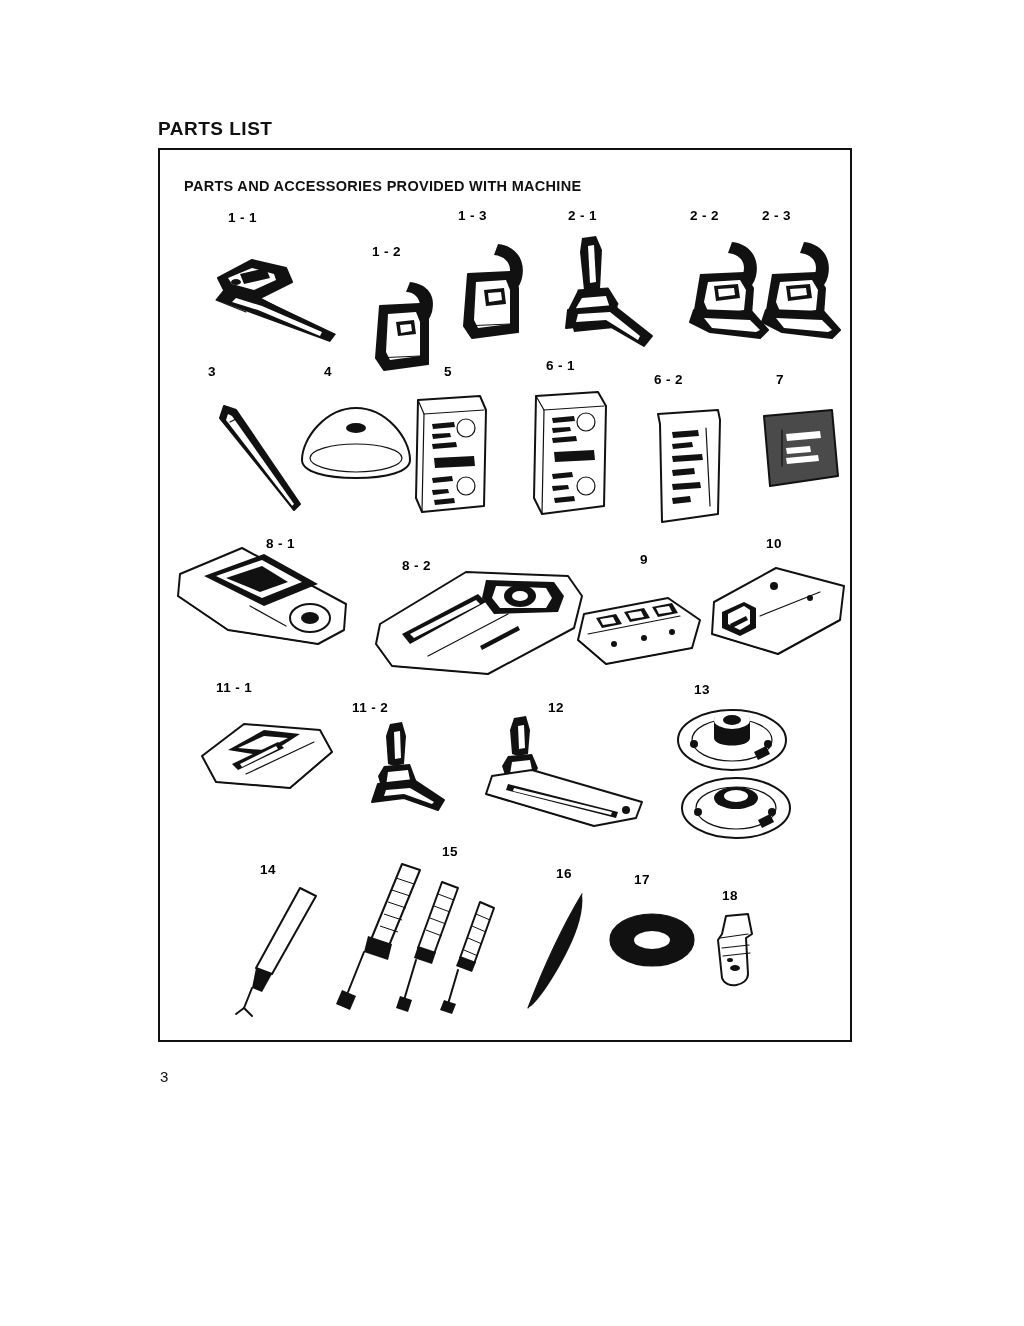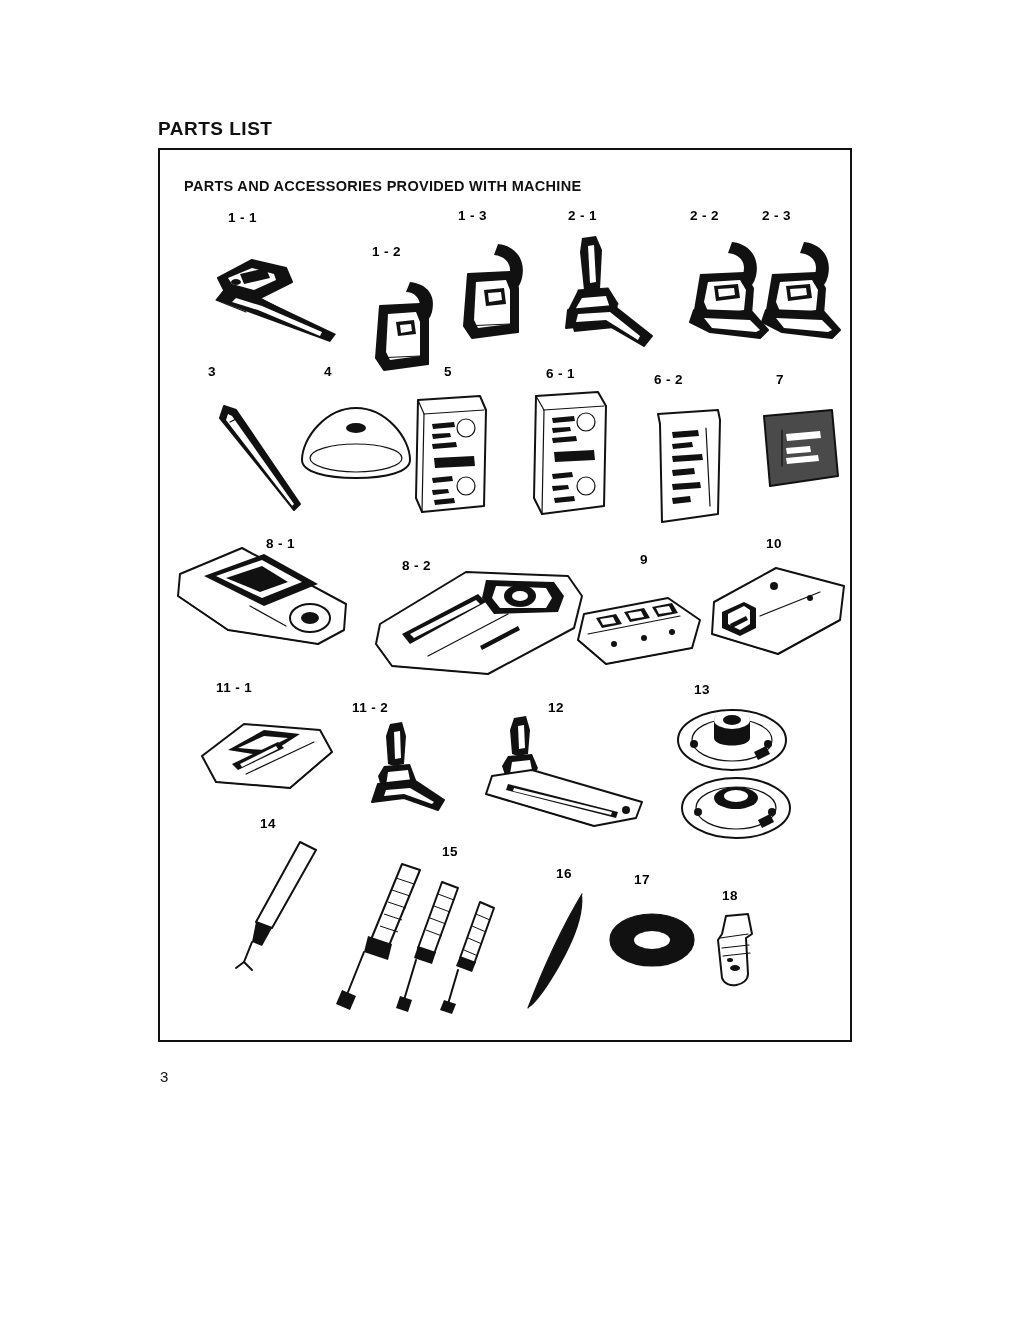--- a/index.html
+++ b/index.html
@@ -250,21 +250,21 @@
         <path class="ink-fill" d="M28 54 L52 52 L53 57 L29 59 Z"></path>
         <path class="ink-fill" d="M30 68 L70 66 L71 76 L31 78 Z"></path>
         <path class="ink-fill" d="M28 88 L48 86 L49 91 L29 93 Z"></path>
         <path class="ink-fill" d="M28 100 L44 99 L45 103 L29 105 Z"></path>
         <path class="ink-fill" d="M30 110 L50 108 L51 113 L31 115 Z"></path>
       </svg>
     </div>
   </div>
 
   <div class="item" style="left:522px; top:358px; width:110px; height:165px;">
-    <div class="item-label" style="left:24px; top:8px;">6 - 1</div>
+    <div class="item-label" style="left:24px; top:0;">6 - 1</div>
     <div class="art" style="left:0; top:30px;">
       <svg width="110" height="135" viewBox="0 0 110 135">
         <path class="ink-white" d="M14 8 L76 4 L84 18 L82 118 L20 126 L12 110 Z"></path>
         <path class="ink-stroke" d="M14 8 L76 4 L84 18 L82 118 L20 126 L12 110 Z"></path>
         <path class="ink-stroke-thin" d="M14 8 L22 22 L82 18"></path>
         <path class="ink-stroke-thin" d="M22 22 L20 126"></path>
         <circle class="ink-stroke-thin" cx="64" cy="34" r="9"></circle>
         <circle class="ink-stroke-thin" cx="64" cy="98" r="9"></circle>
         <path class="ink-fill" d="M30 30 L52 28 L53 33 L31 35 Z"></path>
         <path class="ink-fill" d="M30 40 L48 39 L49 43 L31 45 Z"></path>
@@ -451,21 +451,21 @@
         <ellipse class="ink-stroke-thin" cx="66" cy="108" rx="40" ry="21"></ellipse>
         <ellipse class="ink-fill" cx="66" cy="98" rx="22" ry="11"></ellipse>
         <ellipse class="ink-white" cx="66" cy="96" rx="12" ry="6"></ellipse>
         <circle class="ink-fill" cx="28" cy="112" r="4"></circle>
         <circle class="ink-fill" cx="102" cy="112" r="4"></circle>
         <path class="ink-fill" d="M88 120 L100 114 L104 122 L92 128 Z"></path>
       </svg>
     </div>
   </div>
 
-  <div class="item" style="left:230px; top:816px; width:120px; height:160px;">
+  <div class="item" style="left:230px; top:862px; width:120px; height:160px;">
     <div class="item-label" style="left:30px; top:0;">14</div>
     <div class="art" style="left:0; top:22px;">
       <svg width="120" height="140" viewBox="0 0 120 140">
         <path class="ink-white" d="M70 4 L86 12 L42 90 L26 84 Z"></path>
         <path class="ink-stroke" d="M70 4 L86 12 L42 90 L26 84 Z"></path>
         <path class="ink-fill" d="M26 84 L42 90 L32 108 L22 104 Z"></path>
         <path class="ink-stroke" d="M22 104 L14 124"></path>
         <path class="ink-stroke" d="M14 124 L22 132"></path>
         <path class="ink-stroke" d="M14 124 L6 130"></path>
       </svg>

